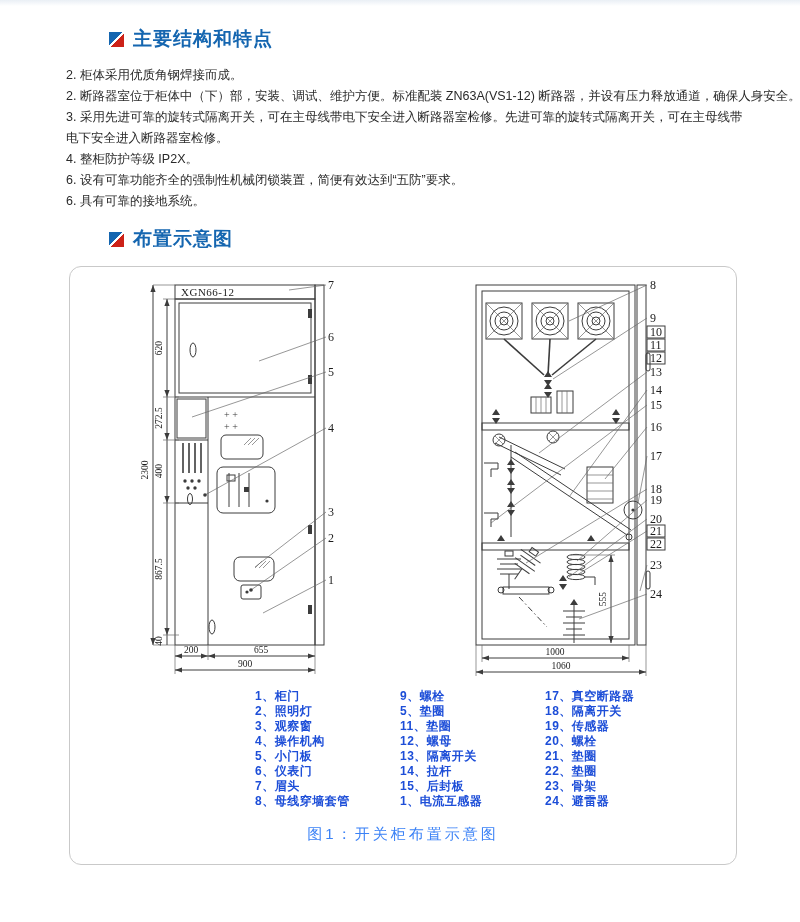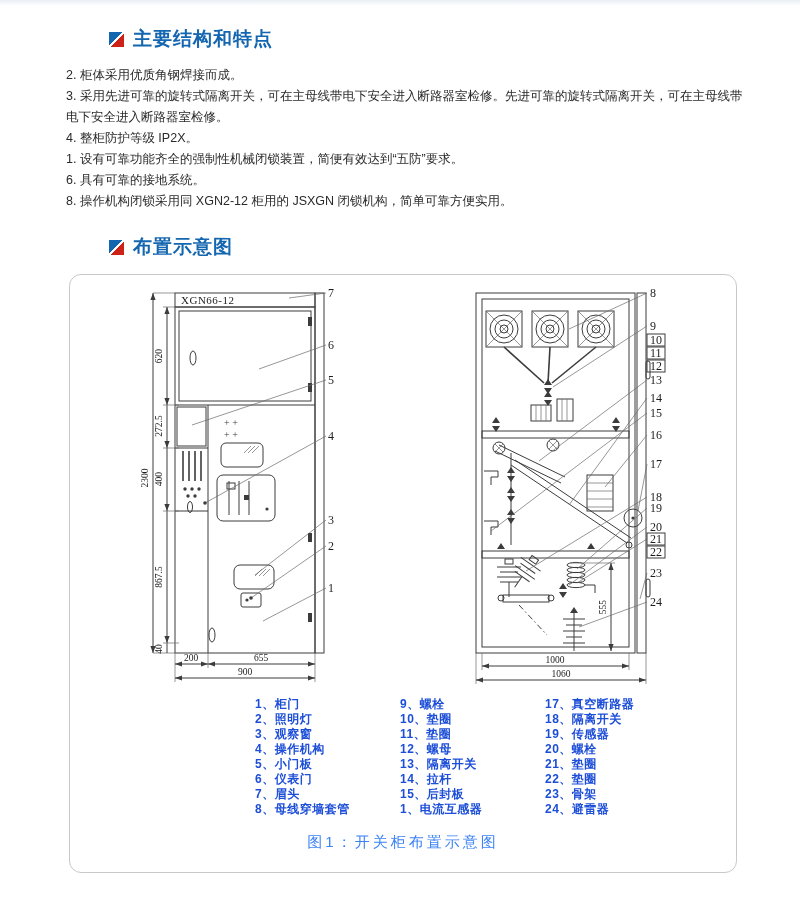--- a/index.html
+++ b/index.html
@@ -35,28 +35,28 @@
 <div class="topbar"></div>
 <div class="content">
 
   <div class="sec-head">
     <div class="sq"></div>
     <div class="sec-title">主要结构和特点</div>
   </div>
 
   <div class="features">
     <div class="feat">2. 柜体采用优质角钢焊接而成。</div>
+    <div class="feat">2. 断路器室位于柜体中（下）部，安装、调试、维护方便。标准配装 ZN63A(VS1-12) 断路器，并设有压力释放通道，确保人身安全。</div>
     <div class="feat wrap">3. 采用先进可靠的旋转式隔离开关，可在主母线带电下安全进入断路器室检修。先进可靠的旋转式隔离开关，可在主母线带电下安全进入断路器室检修。</div>
     <div class="feat">4. 整柜防护等级 IP2X。</div>
-    <div class="feat">1. 设有可靠功能齐全的强制性机械闭锁装置，简便有效达到“五防”要求。</div>
+    <div class="feat">6. 设有可靠功能齐全的强制性机械闭锁装置，简便有效达到“五防”要求。</div>
     <div class="feat">6. 具有可靠的接地系统。</div>
-    <div class="feat">8. 操作机构闭锁采用同 XGN2-12 柜用的 JSXGN 闭锁机构，简单可靠方便实用。</div>
   </div>
 
-  <div class="sec-head" style="margin-top:22px;">
+  <div class="sec-head" style="margin-top:14px;">
     <div class="sq"></div>
     <div class="sec-title">布置示意图</div>
   </div>
 </div>
 
 <div class="fig-box">
 
   <svg width="664" height="404" viewBox="0 0 664 404">
     <defs>
       <path id="at" d="M0,0 L-7,2.6 L-7,-2.6 Z"></path>
@@ -367,21 +367,21 @@
       <div>2、照明灯</div>
       <div>3、观察窗</div>
       <div>4、操作机构</div>
       <div>5、小门板</div>
       <div>6、仪表门</div>
       <div>7、眉头</div>
       <div>8、母线穿墙套管</div>
     </div>
     <div class="col">
       <div>9、螺栓</div>
-      <div>10、垫圈</div>
+      <div>5、垫圈</div>
       <div>11、垫圈</div>
       <div>12、螺母</div>
       <div>13、隔离开关</div>
       <div>14、拉杆</div>
       <div>15、后封板</div>
       <div>1、电流互感器</div>
     </div>
     <div class="col">
       <div>17、真空断路器</div>
       <div>18、隔离开关</div>

